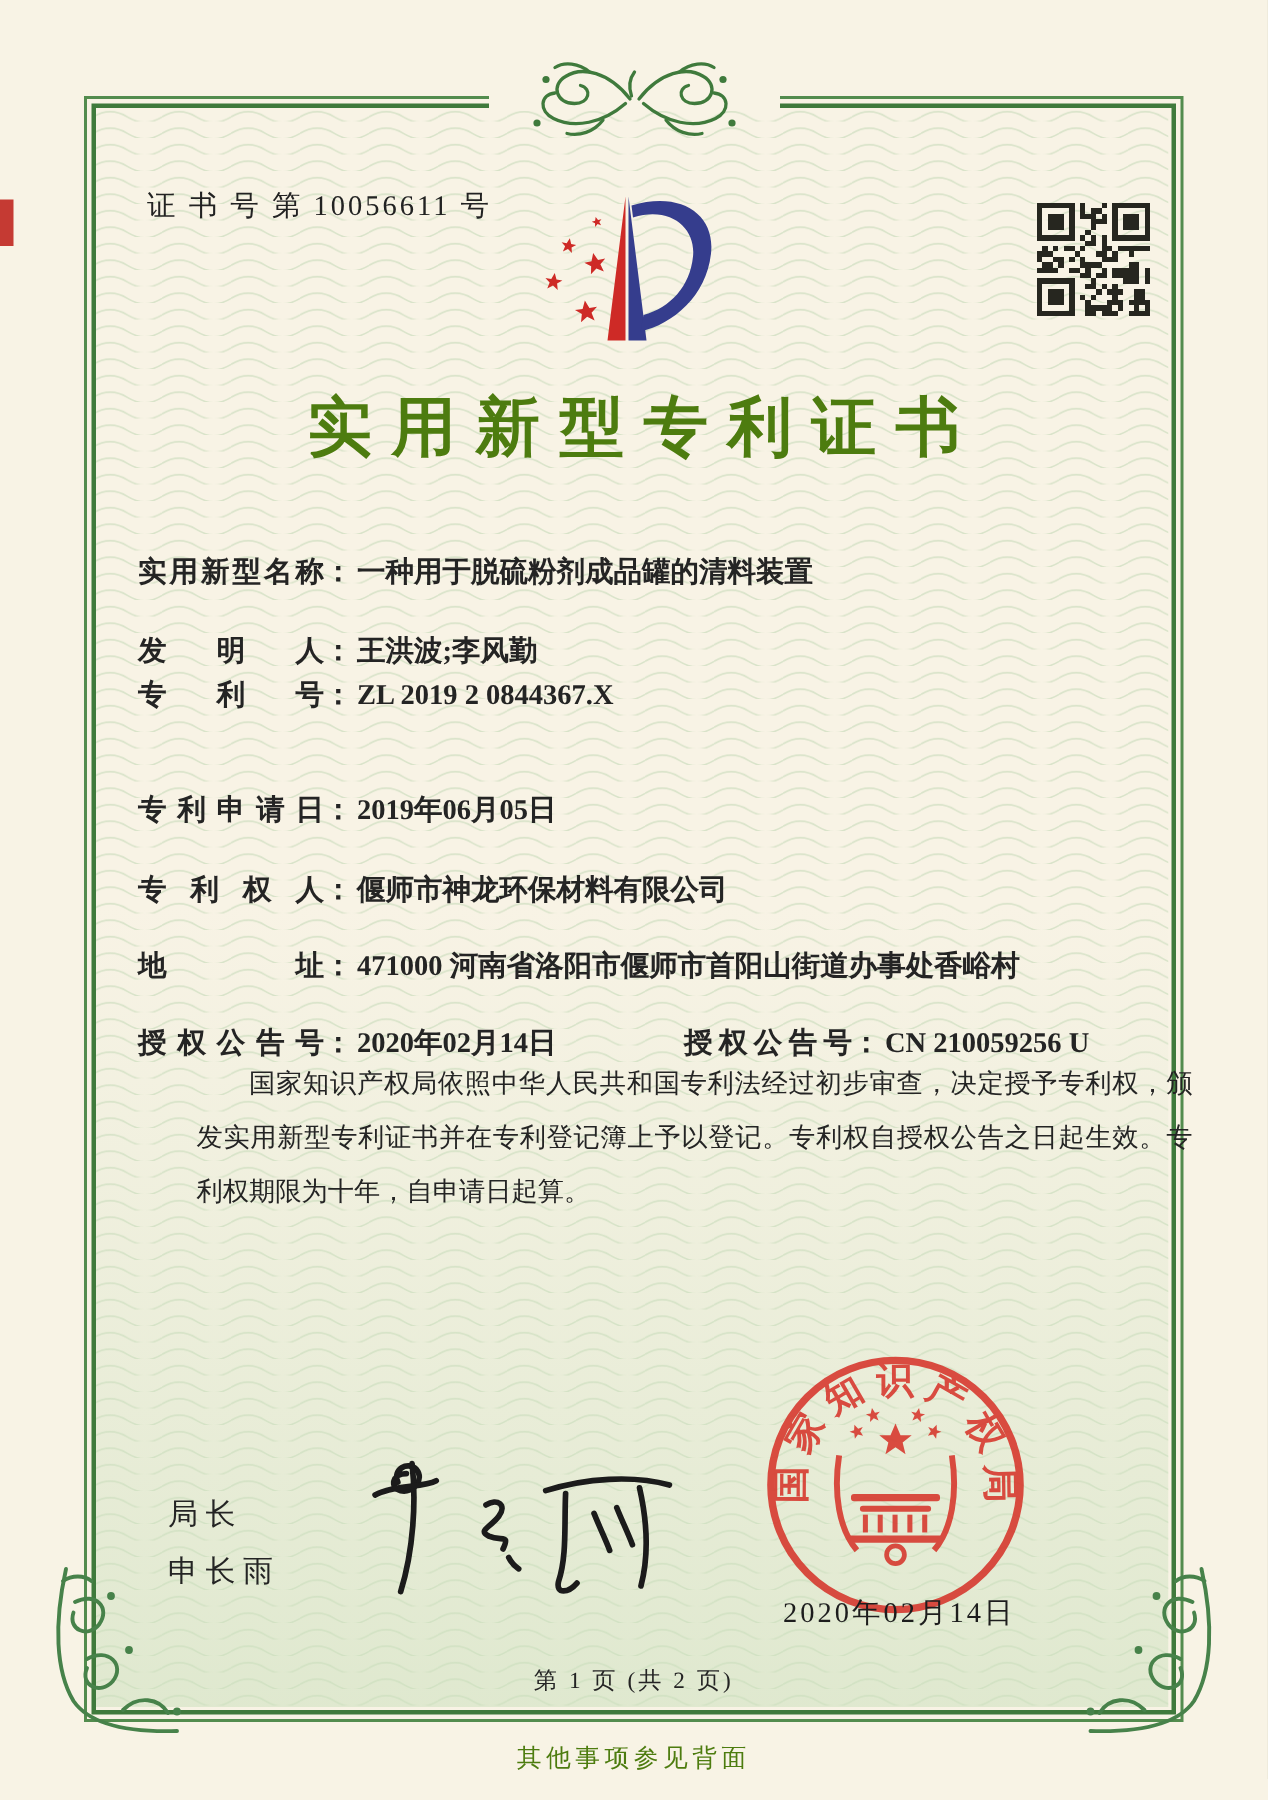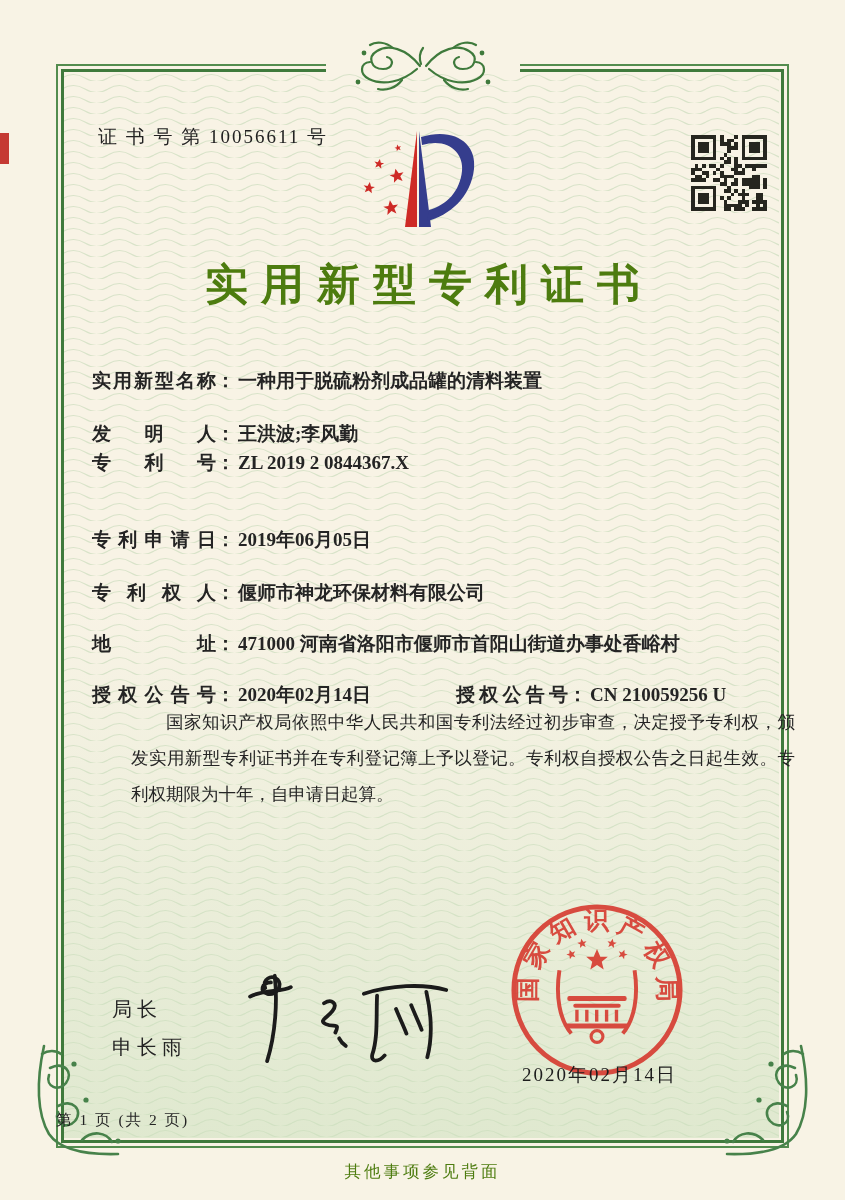--- a/index.html
+++ b/index.html
@@ -18,21 +18,21 @@
   .flabel{display:inline-block;width:124px;text-align:justify;text-align-last:justify;}
   .flabel2{display:inline-block;width:112px;text-align:justify;text-align-last:justify;}
   .colon{padding-right:3px;}
   .fvalue1{display:inline-block;width:218px;}
   
   .paras{left:92px;top:704px;width:664px;font-size:17.5px;line-height:2.07;text-align:justify;margin-left:39px;}
   .paras p{margin:0;text-indent:2em;}
   
   .signer{left:112px;font-size:20px;letter-spacing:5px;}
   .seal-date{left:522px;top:1062px;font-size:19px;letter-spacing:2px;color:#1d1d1d;}
-  .page-info{left:56px;top:1110px;width:733px;font-size:15.5px;letter-spacing:2px;}
+  .page-info{left:56px;top:1110px;width:733px;text-align:center;font-size:15.5px;letter-spacing:2px;}
   .back-note{left:0;top:1161px;width:845px;text-align:center;font-size:16.5px;letter-spacing:3px;color:#4d7c0f;}
   .red-tab{left:0;top:133px;width:9px;height:31px;background:#c53a33;}
 </style>
 </head>
 <body>
 
 <div class="page">
 
   <svg class="abs" style="left:62px;top:70px;" width="717" height="1068" viewBox="0 0 717 1068">
     <defs>

